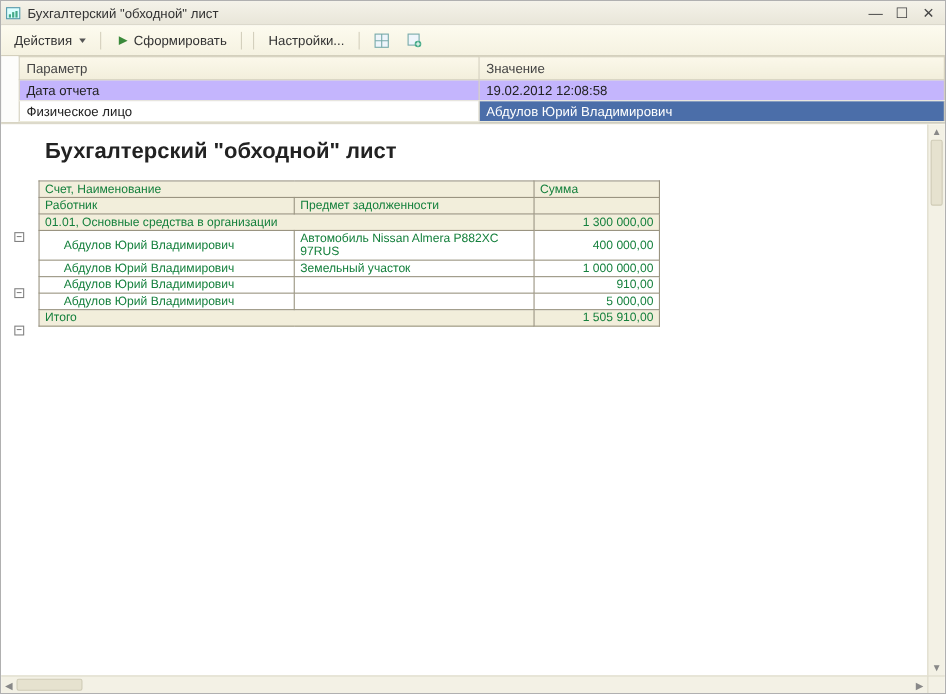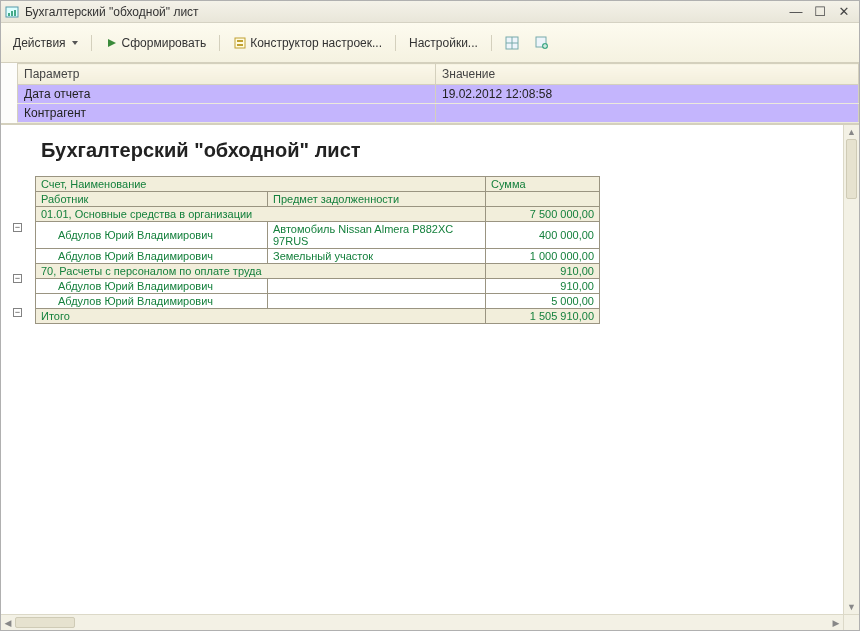--- a/index.html
+++ b/index.html
@@ -37,21 +37,21 @@
   }
   .titlebar .title { flex: 1; }
   .titlebar .winbtn {
     width: 22px; height: 16px;
     display: inline-flex; align-items: center; justify-content: center;
     margin-left: 2px; color: #444;
     font-size: 13px;
     cursor: default;
   }
   .toolbar {
-    height: 40px;
+    height: 28px;
     background: linear-gradient(#fdfbef, #f5f2e1);
     border-bottom: 1px solid #d4d0bd;
     display: flex;
     align-items: center;
     padding: 0 6px;
     gap: 4px;
   }
   .toolbar .btn {
     padding: 2px 6px;
     color: #333;
@@ -232,30 +232,20 @@
     <span class="sep"></span>
     <span class="btn">
       <span class="icon">
         <svg width="10" height="10" viewBox="0 0 10 10">
             <polygon points="1,1 9,5 1,9" fill="#3a8a3a"></polygon>
           </svg>
       </span>
       <span>Сформировать</span>
     </span>
     <span class="sep"></span>
-    <span class="btn">
-      <span class="icon">
-        <svg width="12" height="12" viewBox="0 0 12 12">
-          <rect x="1" y="1" width="10" height="10" fill="#fffbe0" stroke="#c0a030"></rect>
-          <rect x="3" y="3" width="6" height="2" fill="#c0a030"></rect>
-          <rect x="3" y="7" width="6" height="2" fill="#c0a030"></rect>
-        </svg>
-      </span>
-      <span>Конструктор настроек...</span>
-    </span>
     <span class="sep"></span>
     <span class="btn">
       <span>Настройки...</span>
     </span>
     <span class="sep"></span>
     <span class="btn">
       <span class="icon">
         <svg width="14" height="14" viewBox="0 0 14 14">
          <rect x="1" y="1" width="12" height="12" fill="#eef5fb" stroke="#7aa"></rect>
          <line x1="1" y1="7" x2="13" y2="7" stroke="#7aa"></line>
@@ -285,23 +275,23 @@
           <tr>
         <th>Параметр</th>
         <th>Значение</th>
       </tr>
       </tbody>
         <tbody id="params-body">
           <tr>
             <td class="param-cell">Дата отчета</td>
             <td class="value-cell">19.02.2012 12:08:58</td>
           </tr>
-          <tr>
-            <td class="param-cell">Контрагент</td>
-            <td class="value-cell"></td>
+          <tr class="selected">
+            <td class="param-cell">Физическое лицо</td>
+            <td class="value-cell">Абдулов Юрий Владимирович</td>
           </tr>
         </tbody>
     </table>
   </div>
 
   <div class="report-area">
     <div class="tree-gutter" id="tree-gutter">
         <div class="tree-btn" style="top: 98px;">−</div>
         <div class="tree-btn" style="top: 149px;">−</div>
         <div class="tree-btn" style="top: 183px;">−</div>
@@ -321,35 +311,31 @@
         </tr>
         <tr class="hdr">
           <td>Работник</td>
           <td>Предмет задолженности</td>
           <td></td>
         </tr>
         </tbody>
           <tbody id="report-body">
             <tr class="group">
               <td colspan="2">01.01, Основные средства в организации</td>
-              <td class="num">7 500 000,00</td>
+              <td class="num">1 300 000,00</td>
             </tr>
             <tr>
               <td class="indent">Абдулов Юрий Владимирович</td>
               <td>Автомобиль Nissan Almera P882XC 97RUS</td>
               <td class="num">400 000,00</td>
             </tr>
             <tr>
               <td class="indent">Абдулов Юрий Владимирович</td>
               <td>Земельный участок</td>
               <td class="num">1 000 000,00</td>
-            </tr>
-            <tr class="group">
-              <td colspan="2">70, Расчеты с персоналом по оплате труда</td>
-              <td class="num">910,00</td>
             </tr>
             <tr>
               <td class="indent">Абдулов Юрий Владимирович</td>
               <td></td>
               <td class="num">910,00</td>
             </tr>
             <tr>
               <td class="indent">Абдулов Юрий Владимирович</td>
               <td></td>
               <td class="num">5 000,00</td>

